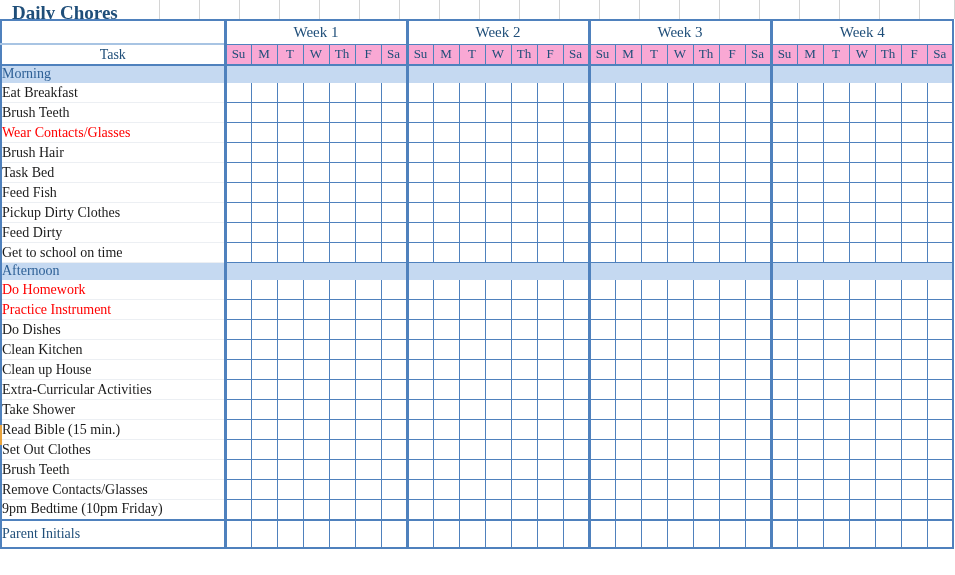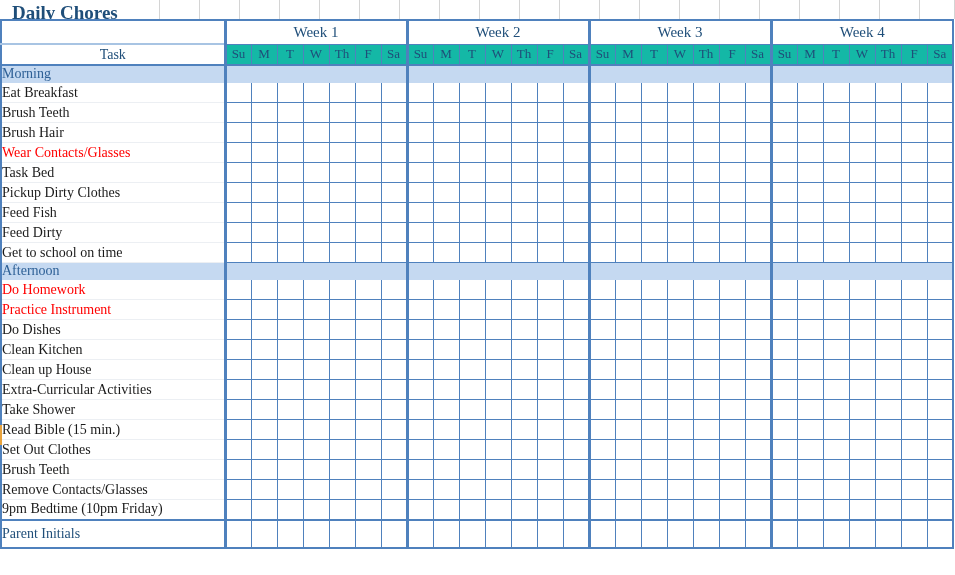--- a/index.html
+++ b/index.html
@@ -100,21 +100,21 @@
     background: #ffffff;
     text-align: center;
     font-size: 14px;
     font-weight: bold;
     color: #1f4e79;
     border-left: 2px solid #4f81bd;
     border-top: 2px solid #a8c4e3;
     border-bottom: 2px solid #4f81bd;
   }
   td.day-head {
-    background: #14b8a6;
+    background: #f9a8d4;
     text-align: center;
     font-size: 13px;
     font-weight: bold;
     color: #1f4e79;
     border: 1px solid #4f81bd;
     border-top: 1px solid #4f81bd;
     border-bottom: 2px solid #4f81bd;
   }
   td.day-head.wk-start { border-left: 3px solid #4f81bd; }
   td.day-head.wk-end-last { border-right: 2px solid #4f81bd; }
@@ -342,20 +342,51 @@
         <td class="check-cell"></td>
         <td class="check-cell wk-start"></td>
         <td class="check-cell"></td>
         <td class="check-cell"></td>
         <td class="check-cell"></td>
         <td class="check-cell"></td>
         <td class="check-cell"></td>
         <td class="check-cell wk-end-last"></td>
       </tr>
       <tr class="task-row">
+        <td class="task-label red">Wear Contacts/Glasses</td>
+        <td class="check-cell wk-start"></td>
+        <td class="check-cell"></td>
+        <td class="check-cell"></td>
+        <td class="check-cell"></td>
+        <td class="check-cell"></td>
+        <td class="check-cell"></td>
+        <td class="check-cell"></td>
+        <td class="check-cell wk-start"></td>
+        <td class="check-cell"></td>
+        <td class="check-cell"></td>
+        <td class="check-cell"></td>
+        <td class="check-cell"></td>
+        <td class="check-cell"></td>
+        <td class="check-cell"></td>
+        <td class="check-cell wk-start"></td>
+        <td class="check-cell"></td>
+        <td class="check-cell"></td>
+        <td class="check-cell"></td>
+        <td class="check-cell"></td>
+        <td class="check-cell"></td>
+        <td class="check-cell"></td>
+        <td class="check-cell wk-start"></td>
+        <td class="check-cell"></td>
+        <td class="check-cell"></td>
+        <td class="check-cell"></td>
+        <td class="check-cell"></td>
+        <td class="check-cell"></td>
+        <td class="check-cell wk-end-last"></td>
+      </tr>
+      <tr class="task-row">
         <td class="task-label">Brush Hair</td>
         <td class="check-cell wk-start"></td>
         <td class="check-cell"></td>
         <td class="check-cell"></td>
         <td class="check-cell"></td>
         <td class="check-cell"></td>
         <td class="check-cell"></td>
         <td class="check-cell"></td>
         <td class="check-cell wk-start"></td>
         <td class="check-cell"></td>
@@ -373,51 +404,20 @@
         <td class="check-cell"></td>
         <td class="check-cell wk-start"></td>
         <td class="check-cell"></td>
         <td class="check-cell"></td>
         <td class="check-cell"></td>
         <td class="check-cell"></td>
         <td class="check-cell"></td>
         <td class="check-cell wk-end-last"></td>
       </tr>
       <tr class="task-row">
-        <td class="task-label red">Wear Contacts/Glasses</td>
-        <td class="check-cell wk-start"></td>
-        <td class="check-cell"></td>
-        <td class="check-cell"></td>
-        <td class="check-cell"></td>
-        <td class="check-cell"></td>
-        <td class="check-cell"></td>
-        <td class="check-cell"></td>
-        <td class="check-cell wk-start"></td>
-        <td class="check-cell"></td>
-        <td class="check-cell"></td>
-        <td class="check-cell"></td>
-        <td class="check-cell"></td>
-        <td class="check-cell"></td>
-        <td class="check-cell"></td>
-        <td class="check-cell wk-start"></td>
-        <td class="check-cell"></td>
-        <td class="check-cell"></td>
-        <td class="check-cell"></td>
-        <td class="check-cell"></td>
-        <td class="check-cell"></td>
-        <td class="check-cell"></td>
-        <td class="check-cell wk-start"></td>
-        <td class="check-cell"></td>
-        <td class="check-cell"></td>
-        <td class="check-cell"></td>
-        <td class="check-cell"></td>
-        <td class="check-cell"></td>
-        <td class="check-cell wk-end-last"></td>
-      </tr>
-      <tr class="task-row">
         <td class="task-label">Task Bed</td>
         <td class="check-cell wk-start"></td>
         <td class="check-cell"></td>
         <td class="check-cell"></td>
         <td class="check-cell"></td>
         <td class="check-cell"></td>
         <td class="check-cell"></td>
         <td class="check-cell"></td>
         <td class="check-cell wk-start"></td>
         <td class="check-cell"></td>
@@ -435,52 +435,52 @@
         <td class="check-cell"></td>
         <td class="check-cell wk-start"></td>
         <td class="check-cell"></td>
         <td class="check-cell"></td>
         <td class="check-cell"></td>
         <td class="check-cell"></td>
         <td class="check-cell"></td>
         <td class="check-cell wk-end-last"></td>
       </tr>
       <tr class="task-row">
+        <td class="task-label">Feed Fish</td>
+        <td class="check-cell wk-start"></td>
+        <td class="check-cell"></td>
+        <td class="check-cell"></td>
+        <td class="check-cell"></td>
+        <td class="check-cell"></td>
+        <td class="check-cell"></td>
+        <td class="check-cell"></td>
+        <td class="check-cell wk-start"></td>
+        <td class="check-cell"></td>
+        <td class="check-cell"></td>
+        <td class="check-cell"></td>
+        <td class="check-cell"></td>
+        <td class="check-cell"></td>
+        <td class="check-cell"></td>
+        <td class="check-cell wk-start"></td>
+        <td class="check-cell"></td>
+        <td class="check-cell"></td>
+        <td class="check-cell"></td>
+        <td class="check-cell"></td>
+        <td class="check-cell"></td>
+        <td class="check-cell"></td>
+        <td class="check-cell wk-start"></td>
+        <td class="check-cell"></td>
+        <td class="check-cell"></td>
+        <td class="check-cell"></td>
+        <td class="check-cell"></td>
+        <td class="check-cell"></td>
+        <td class="check-cell wk-end-last"></td>
+      </tr>
+      <tr class="task-row">
         <td class="task-label">Pickup Dirty Clothes</td>
-        <td class="check-cell wk-start"></td>
-        <td class="check-cell"></td>
-        <td class="check-cell"></td>
-        <td class="check-cell"></td>
-        <td class="check-cell"></td>
-        <td class="check-cell"></td>
-        <td class="check-cell"></td>
-        <td class="check-cell wk-start"></td>
-        <td class="check-cell"></td>
-        <td class="check-cell"></td>
-        <td class="check-cell"></td>
-        <td class="check-cell"></td>
-        <td class="check-cell"></td>
-        <td class="check-cell"></td>
-        <td class="check-cell wk-start"></td>
-        <td class="check-cell"></td>
-        <td class="check-cell"></td>
-        <td class="check-cell"></td>
-        <td class="check-cell"></td>
-        <td class="check-cell"></td>
-        <td class="check-cell"></td>
-        <td class="check-cell wk-start"></td>
-        <td class="check-cell"></td>
-        <td class="check-cell"></td>
-        <td class="check-cell"></td>
-        <td class="check-cell"></td>
-        <td class="check-cell"></td>
-        <td class="check-cell wk-end-last"></td>
-      </tr>
-      <tr class="task-row">
-        <td class="task-label">Feed Fish</td>
         <td class="check-cell wk-start"></td>
         <td class="check-cell"></td>
         <td class="check-cell"></td>
         <td class="check-cell"></td>
         <td class="check-cell"></td>
         <td class="check-cell"></td>
         <td class="check-cell"></td>
         <td class="check-cell wk-start"></td>
         <td class="check-cell"></td>
         <td class="check-cell"></td>

